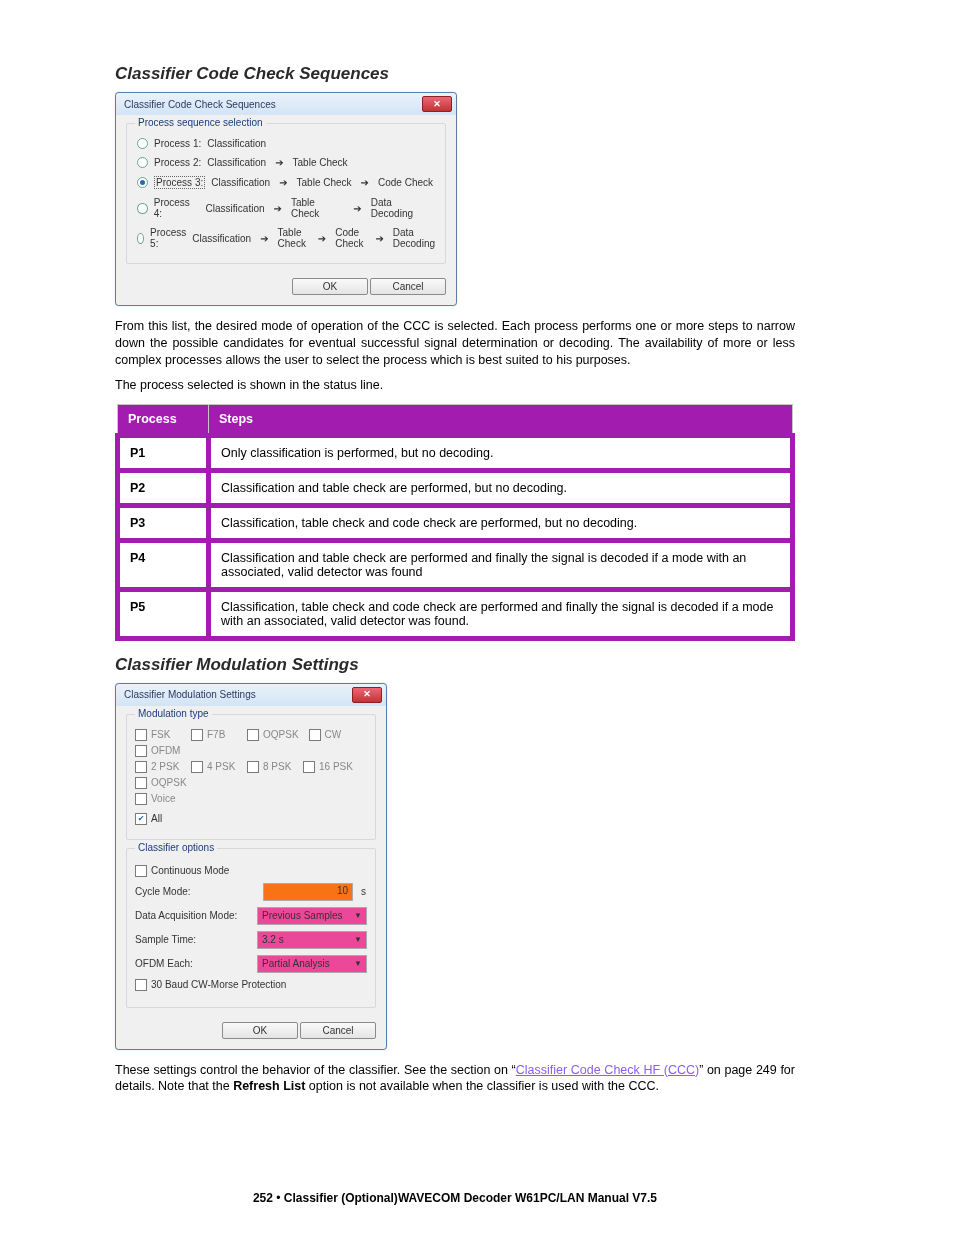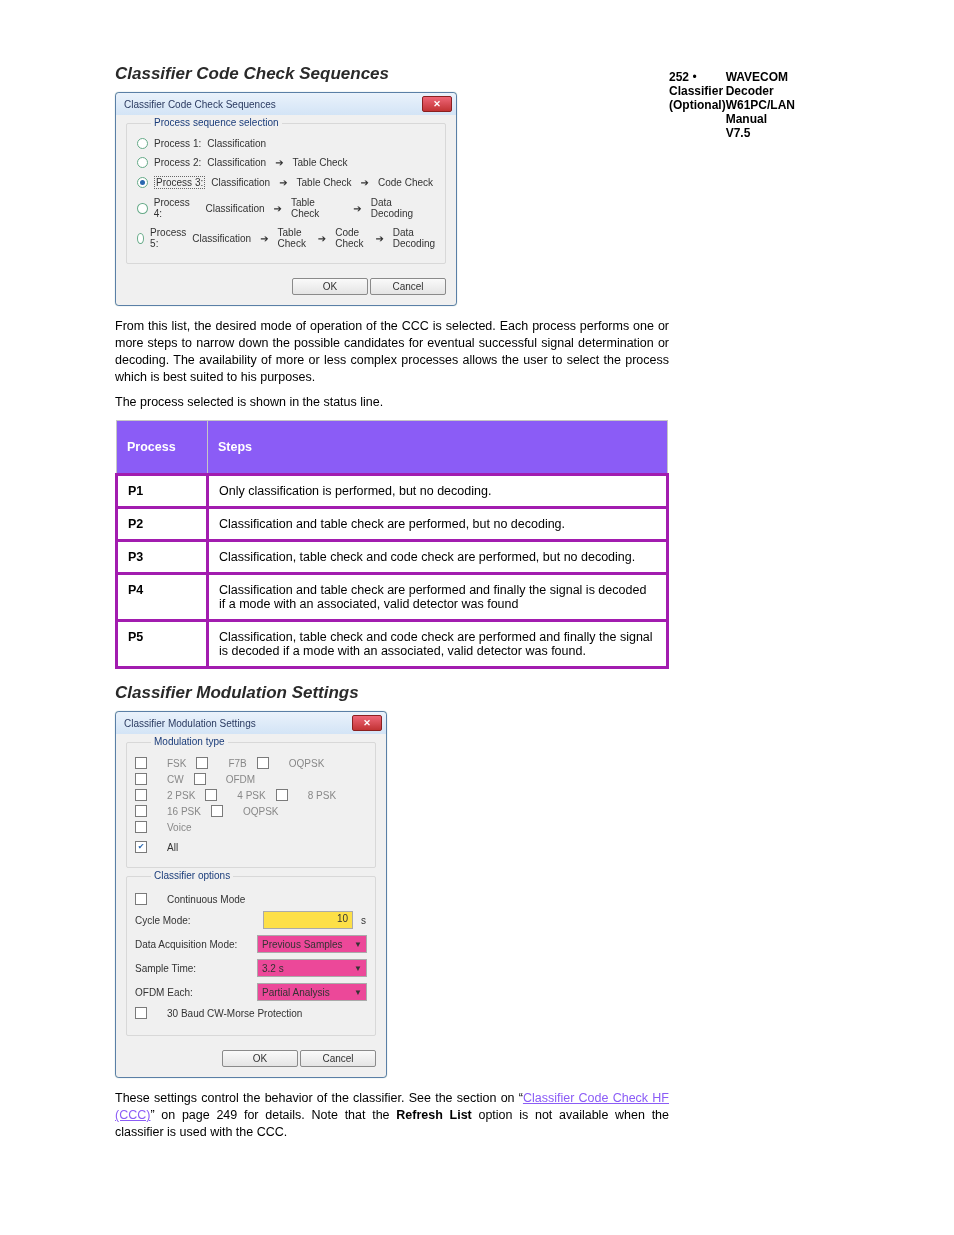--- a/index.html
+++ b/index.html
@@ -10,21 +10,22 @@
     color: #000;
     font-size: 12.5px;
   }
   .page {
     width: 870px;
     min-height: 1235px;
     box-sizing: border-box;
     padding: 60px 75px 30px 115px;
     position: relative;
     display: flex;
-    flex-direction: row;
+    flex-direction: column;
+    align-items: center;
   }
   .content { flex: 1 1 auto; }
   h2 {
     font-family: Arial, sans-serif;
     font-style: italic;
     font-weight: bold;
     font-size: 17px;
     color: #2a2a2a;
     margin: 4px 0 8px 0;
   }
@@ -69,21 +70,21 @@
   .dlg-body { padding: 8px 10px 10px 10px; background:#f0f0f0; border-bottom-left-radius:4px; border-bottom-right-radius:4px;}
   .groupbox {
     border: 1px solid #d8d8d8;
     border-radius: 2px;
     padding: 10px 8px 10px 8px;
     margin-bottom: 8px;
     position: relative;
   }
   .groupbox > .legend {
     position: absolute;
-    top: -7px; left: 24px;
+    top: -7px; left: 8px;
     background: #f0f0f0;
     padding: 0 3px;
     color: #1a3c7a;
     font-size: 10px;
   }
   .proc-row {
     display: flex; align-items: center; gap: 6px;
     padding: 4px 2px;
   }
   .radio {
@@ -102,51 +103,51 @@
   }
 
   
   .checkbox {
     width:10px; height:10px; border:1px solid #7a7a7a; background:#fff;
     display:inline-flex; align-items:center; justify-content:center;
     font-size:8px; color:#2a68b0; line-height:1;
   }
   .checkbox.checked::after { content:"✔"; }
   .cb-row { display:flex; flex-wrap:wrap; gap:4px 10px; margin:4px 0;}
-  .cb-item { display:flex; align-items:center; gap:20px; color:#888; min-width:46px;}
+  .cb-item { display:flex; align-items:center; gap:4px; color:#888; min-width:46px;}
   .opt-row { display:flex; align-items:center; gap:8px; margin:6px 0;}
   .opt-label { width:120px; }
   .textfield {
-    background:#fde047; border:1px solid #aaa; padding:1px 4px; min-width:80px;
+    background:#f97316; border:1px solid #aaa; padding:1px 4px; min-width:80px;
     display:inline-block; text-align:right; height:14px;
   }
   .dropdown {
     background:#ec4899; border:1px solid #aaa; padding:1px 4px; min-width:100px;
     display:flex; justify-content:space-between; align-items:center; height:14px;
   }
   .dropdown .caret { font-size:8px; color:#333; margin-left:6px;}
 
   
   table.proc {
     width: 100%;
     border-collapse: collapse;
     margin: 10px 0 14px 0;
     font-size: 12.5px;
   }
   table.proc th {
-    background: #8b5cf6;
+    background: #a21caf;
     color: #fff;
     text-align: left;
     font-weight: bold;
-    padding: 19px 10px;
+    padding: 7px 10px;
     border: 1px solid #c6c6c6;
   }
   table.proc td {
     padding: 8px 10px;
-    border: 3px solid #a21caf;
+    border: 5px solid #a21caf;
     vertical-align: top;
   }
   table.proc td.pid { font-weight: bold; }
 
   .footer {
     display: flex; justify-content: space-between;
     font-size: 12px; font-weight: bold;
     padding-top: 10px;
   }
   .footer .dot { font-weight: normal; }

